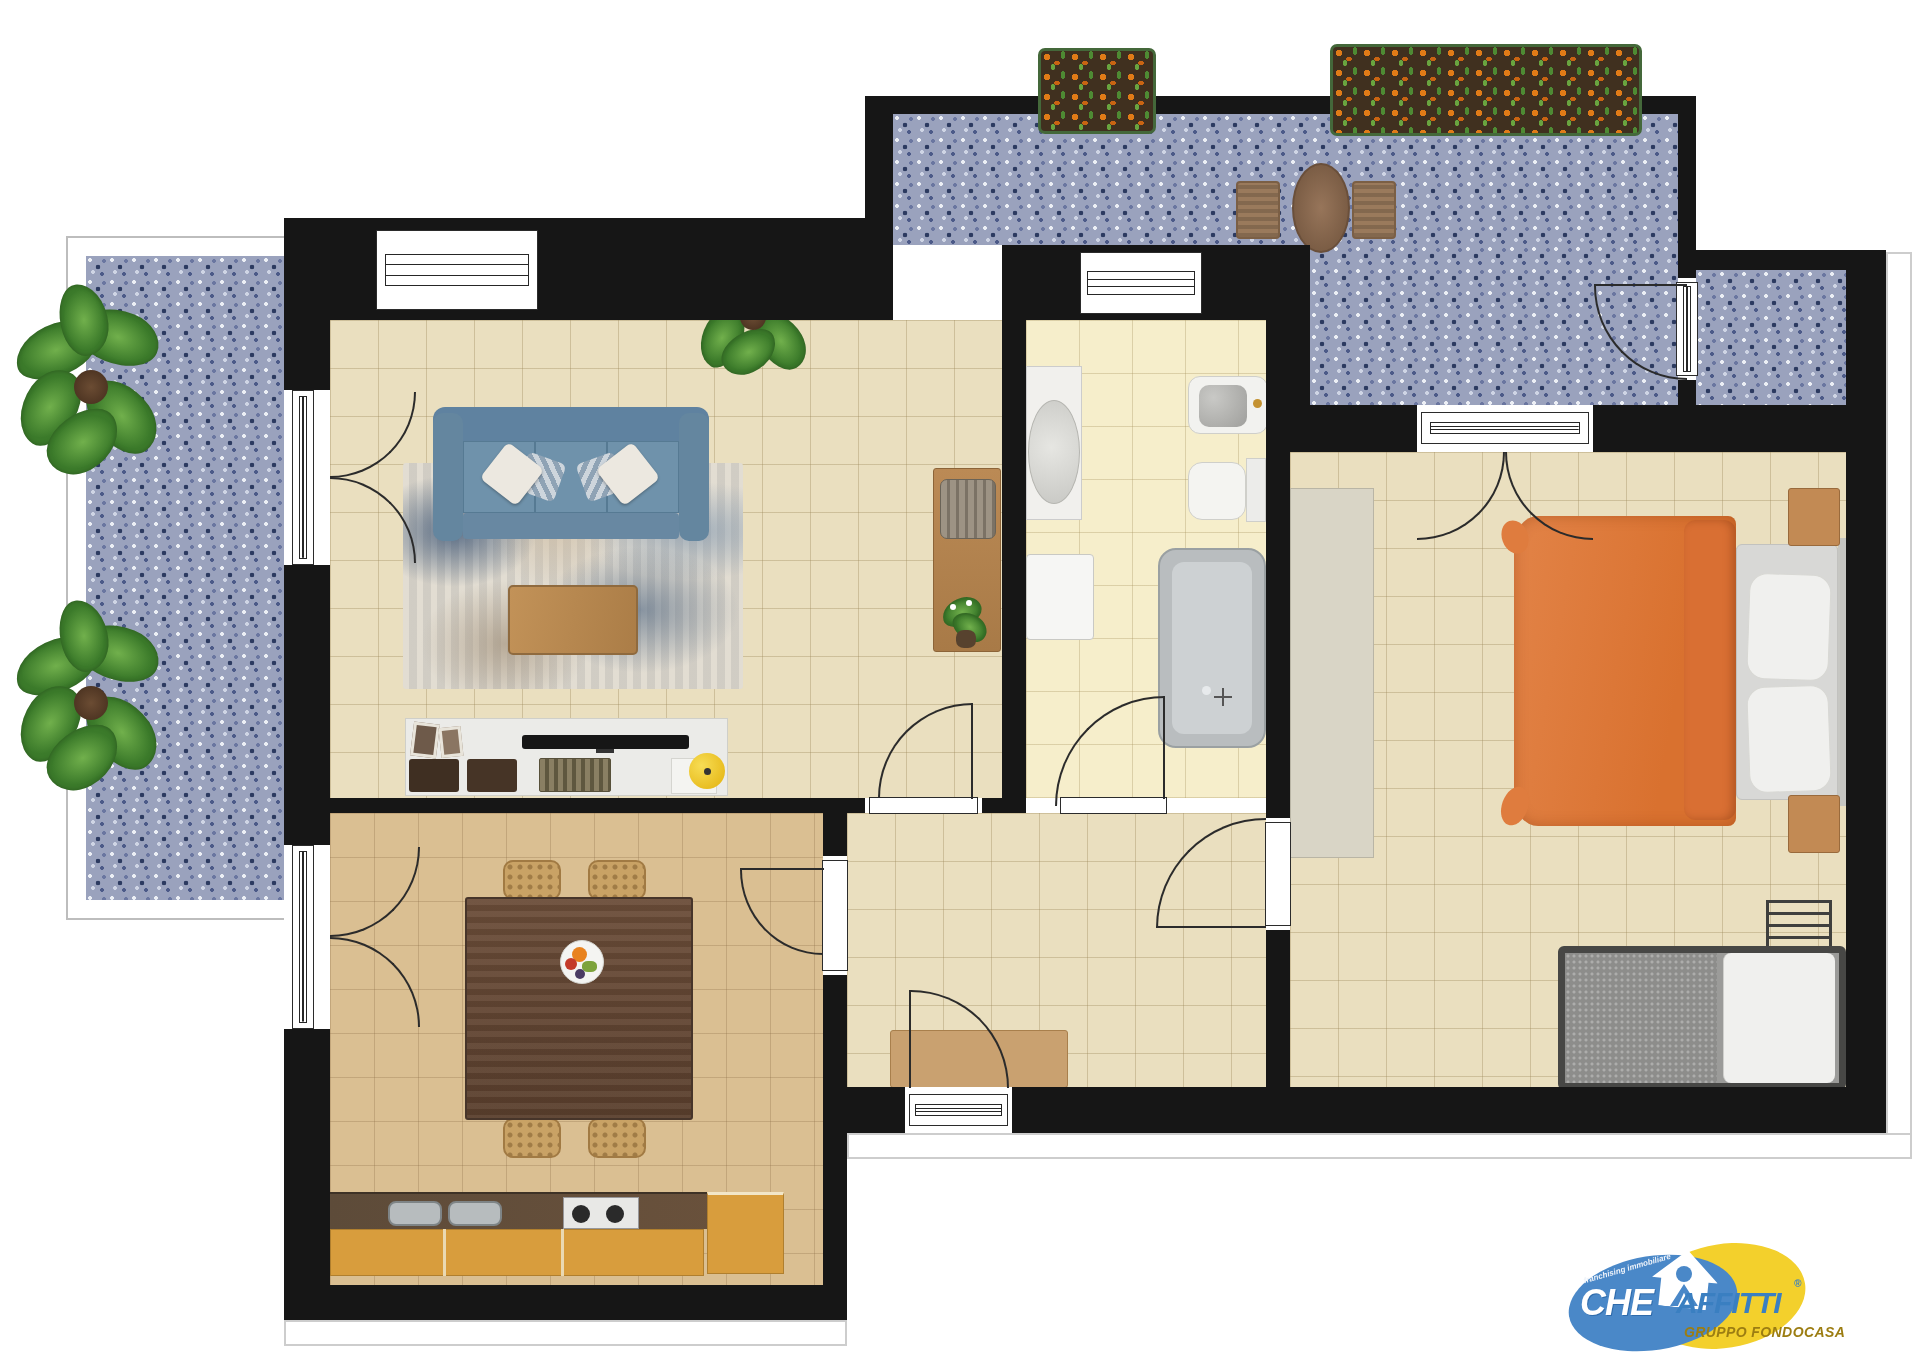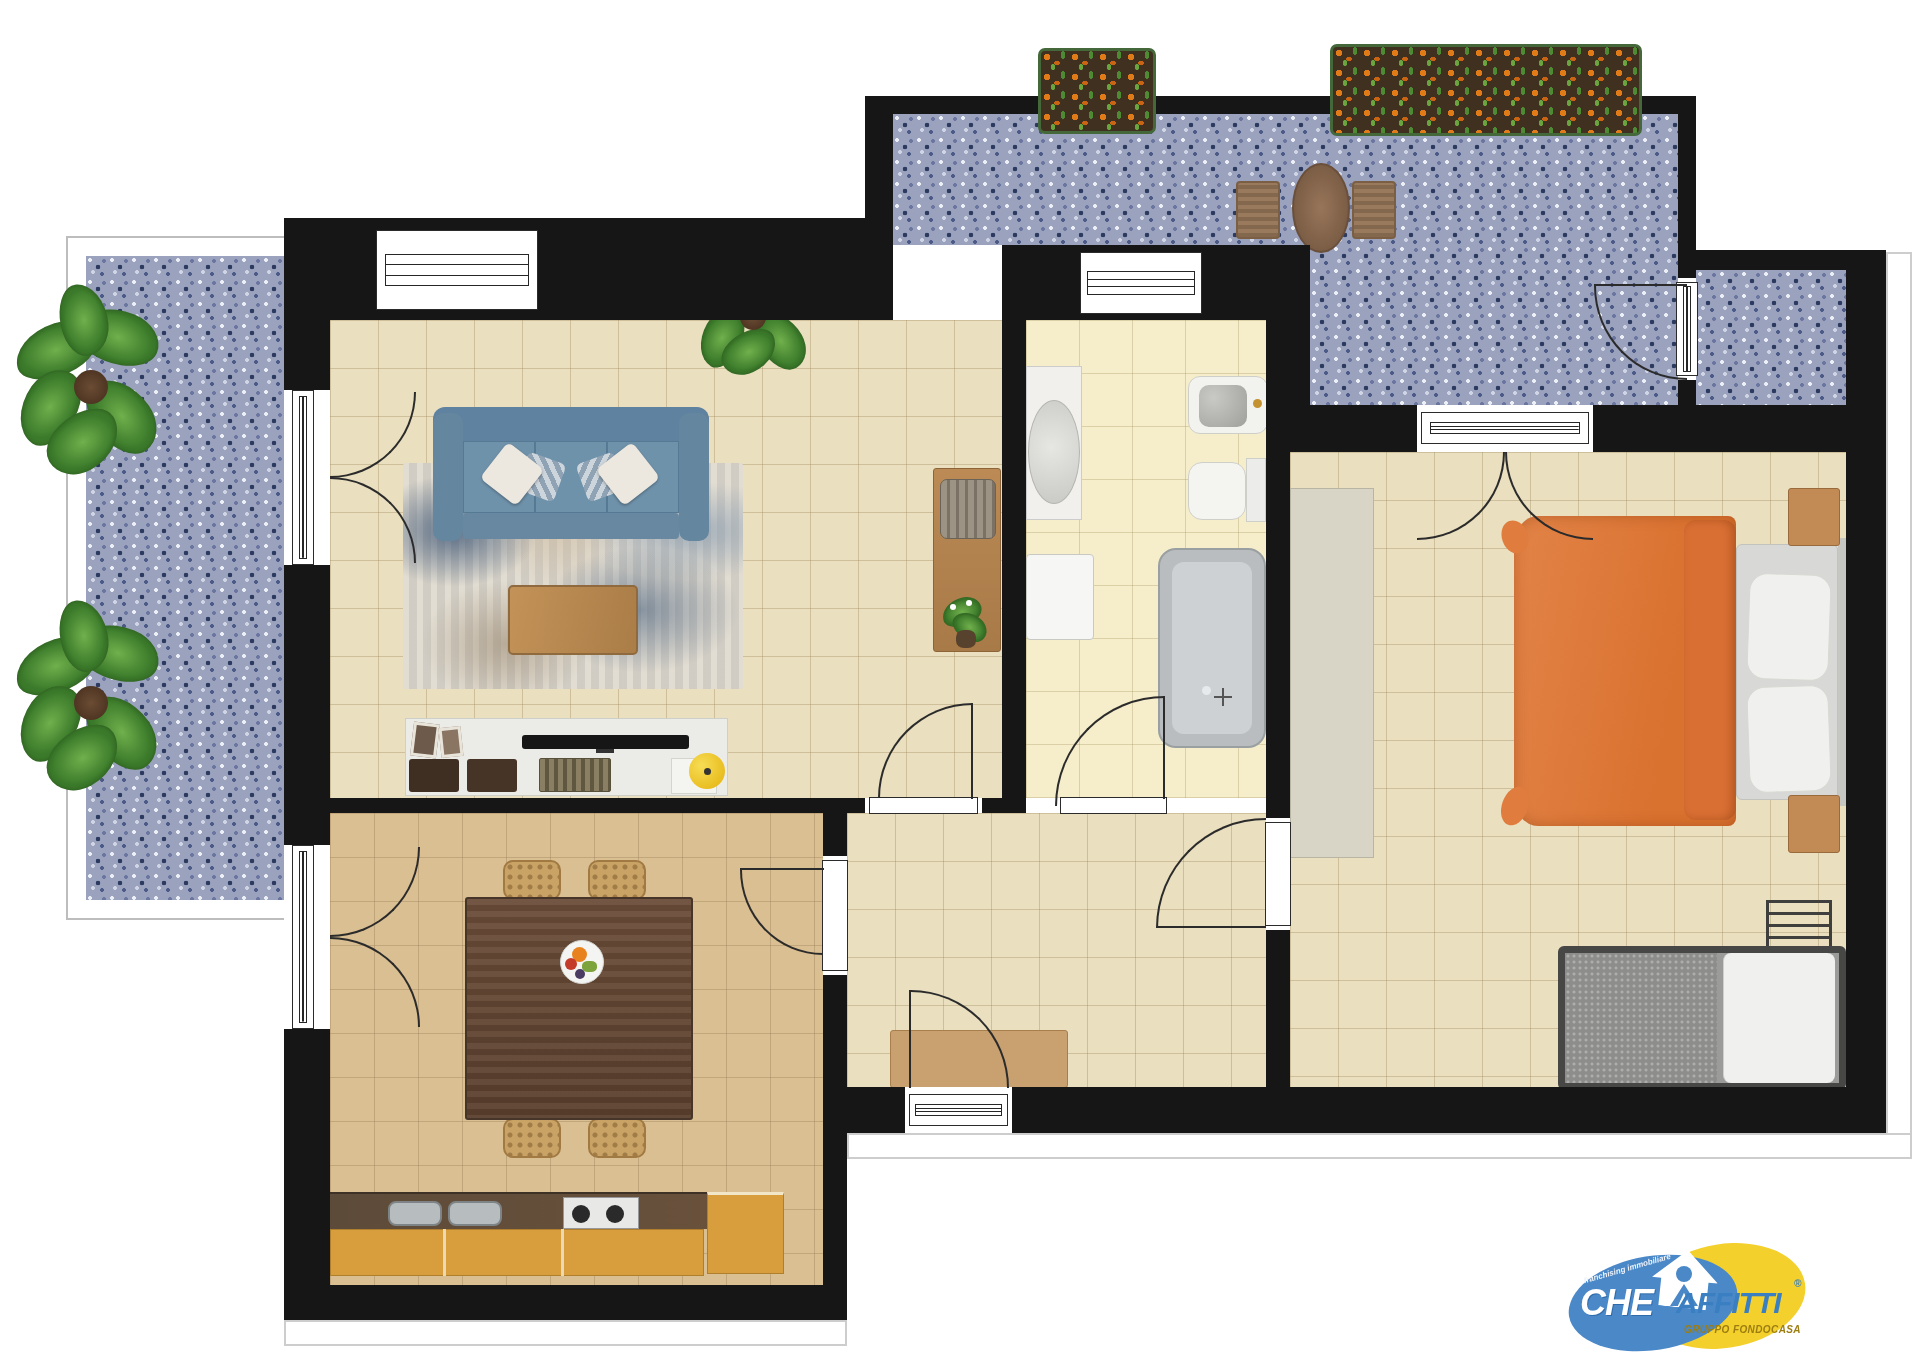--- a/index.html
+++ b/index.html
@@ -300,16 +300,16 @@
   <div class="abs" style="left:1568px;top:1240px;width:240px;height:116px">
     <div class="abs" style="left:74px;top:4px;width:164px;height:104px;background:#f3d02c;border-radius:50%;transform:rotate(-9deg)"></div>
     <div class="abs" style="left:0;top:16px;width:170px;height:94px;background:#4a88c8;border-radius:50%;transform:rotate(-9deg)"></div>
     <div class="abs" style="left:84px;top:10px;width:66px;height:58px;background:#fff;clip-path:polygon(50% 0,100% 52%,86% 52%,86% 100%,14% 100%,14% 52%,0 52%);transform:rotate(6deg)"></div>
     <div class="abs" style="left:108px;top:26px;width:16px;height:16px;background:#4a88c8;border-radius:50%"></div>
     <div class="abs" style="left:102px;top:44px;width:28px;height:22px;background:#4a88c8;clip-path:polygon(50% 0,100% 100%,72% 100%,50% 40%,28% 100%,0 100%)"></div>
     <div class="logo-word" style="left:14px;top:24px;font-size:8px;color:#eef3fa;transform:rotate(-16deg);letter-spacing:0">franchising immobiliare</div>
     <div class="logo-word" style="left:12px;top:42px;font-size:36px;color:#ffffff;text-shadow:1px 1px 0 #2f6bab">CHE</div>
     <div class="logo-word" style="left:108px;top:46px;font-size:30px;color:#3a7fc1">AFFITTI</div>
     <div class="logo-word" style="left:226px;top:38px;font-size:10px;color:#3a7fc1">®</div>
-    <div class="logo-word" style="left:116px;top:84px;font-size:10px;font-weight:700;color:#9c7d12;letter-spacing:.4px">GRUPPO FONDOCASA</div>
+    <div class="logo-word" style="left:116px;top:84px;font-size:14px;font-weight:700;color:#9c7d12;letter-spacing:.4px">GRUPPO FONDOCASA</div>
   </div>
 
 </div>
 
 </body></html>

